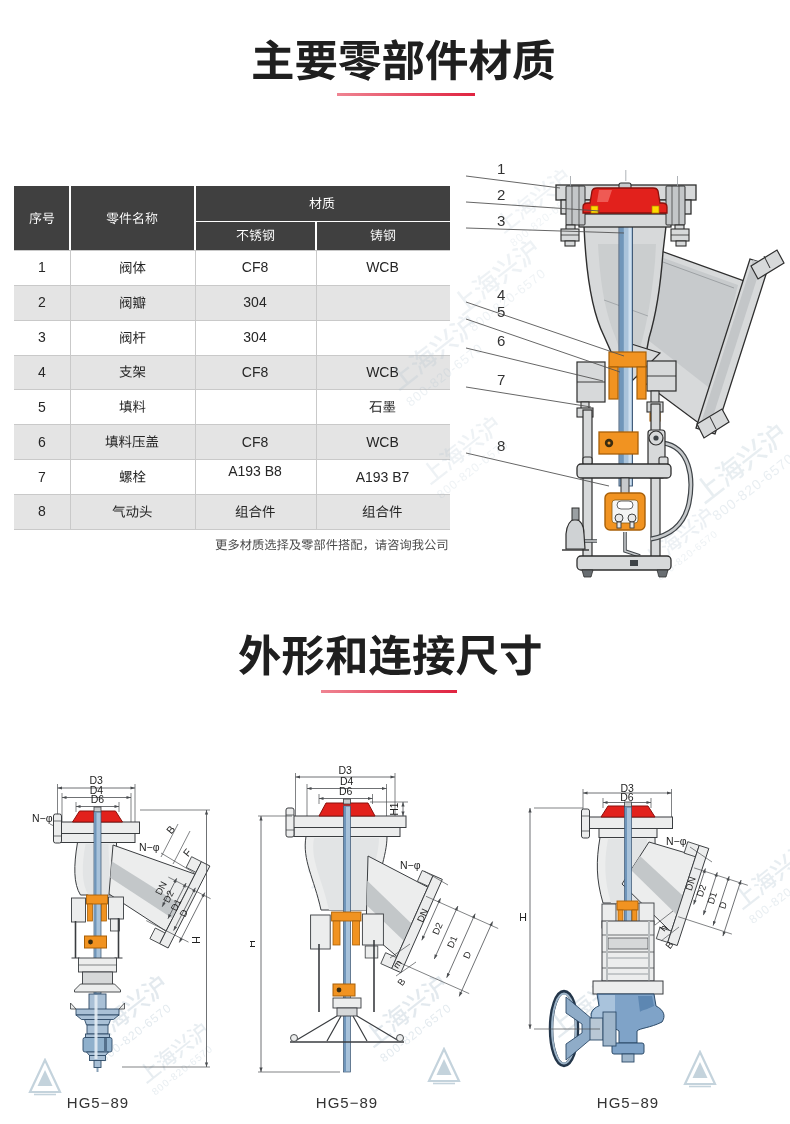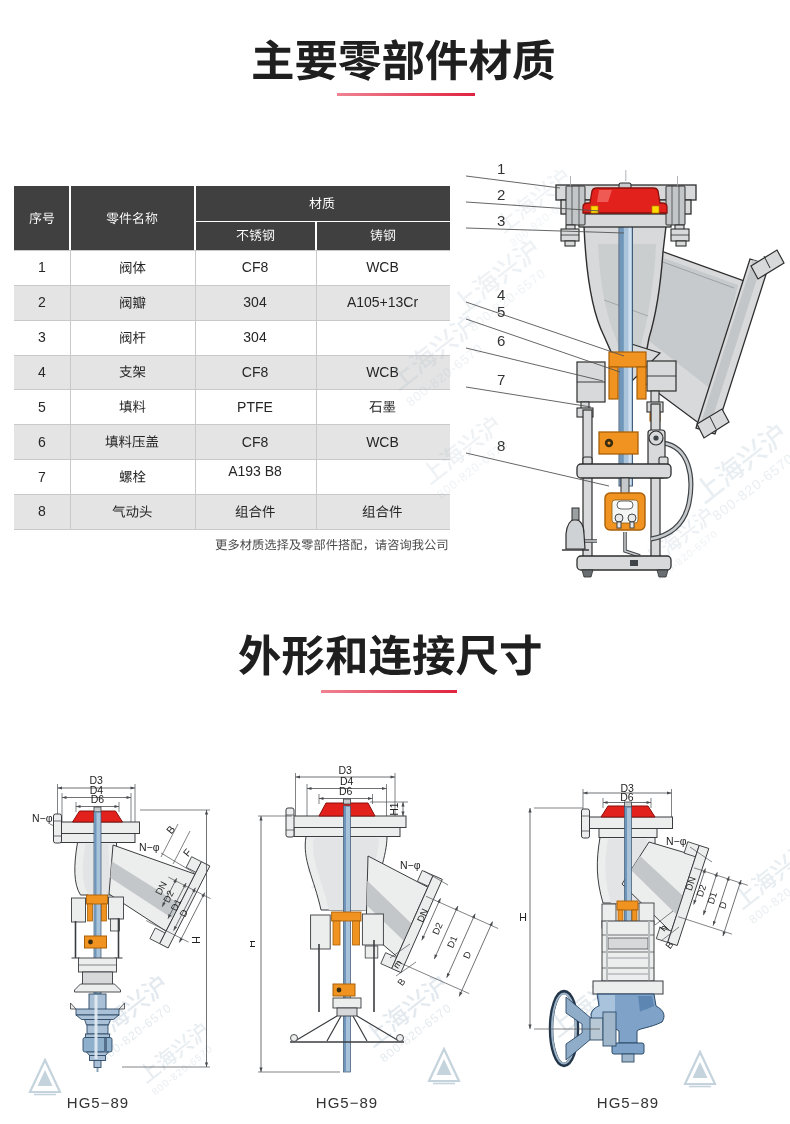--- a/index.html
+++ b/index.html
@@ -68,21 +68,20 @@
     <div class="abs lat" style="left:315.5px;top:250.0px;width:134.0px;height:34.85px;display:flex;align-items:center;justify-content:center;font-size:14px">WCB</div>
     <div class="abs" style="left:14px;top:284.85px;width:435.50px;height:34.85px;background:#e4e4e4;"></div>
     <div class="abs lat" style="left:14px;top:284.9px;width:56px;height:34.85px;display:flex;align-items:center;justify-content:center;font-size:14px">2</div>
     <div style="position:absolute;left:118.8px;top:291.6px;line-height:0"><svg width="27.0" height="19.5" viewBox="0 -1160 2000 1448" xmlns="http://www.w3.org/2000/svg" style="overflow:visible">
         <g fill="#262626" transform="scale(1,-1)">
           <path transform="translate(0 0)" d="M89 615V-80H163V615ZM106 791C146 749 199 690 224 653L283 697C257 732 202 788 162 829ZM592 604C625 572 667 528 689 502L736 540C715 565 671 608 638 637ZM355 792V721H838V13C838 -1 834 -4 820 -5C808 -6 768 -6 725 -5C735 -23 745 -56 748 -76C810 -76 852 -74 878 -62C903 -49 912 -28 912 12V792ZM711 377C686 327 652 280 612 238C598 285 586 341 577 402L784 429L780 494L568 468C563 519 558 572 556 625H490C493 569 497 513 503 460L388 448L396 379L511 393C522 315 537 244 558 186C506 142 447 104 386 75C400 62 423 34 432 20C485 49 537 84 585 124C618 63 662 26 720 26C769 26 789 53 799 124C785 134 767 150 756 164C752 115 743 91 723 91C689 91 660 121 637 171C692 226 740 288 775 357ZM342 637C308 527 250 419 182 348C195 333 215 300 223 287C244 310 264 336 283 365V-3H349V482C370 527 389 573 405 620Z"></path>
           <path transform="translate(1000 0)" d="M683 614C702 562 716 492 717 447L773 462C770 507 755 575 736 628ZM76 611C94 560 106 493 106 450L162 464C160 507 147 574 129 624ZM420 -46C433 -37 454 -29 563 2L571 -61L615 -52C608 17 587 120 566 201L524 192C534 152 544 105 553 60L459 39C517 204 518 397 518 541V737L565 750C572 402 588 88 666 -79C676 -64 696 -44 710 -34C636 115 620 433 614 766L663 785L609 832C552 804 451 776 361 757V562C361 394 355 143 280 -41C292 -46 317 -63 327 -73C404 119 416 388 416 562V714L466 725V541C466 375 466 157 378 -5C390 -14 413 -35 420 -46ZM117 814C134 781 151 741 164 707H49V644H332V707H236C222 744 200 792 179 830ZM53 263V200H159C154 121 135 26 55 -33C70 -45 90 -68 100 -82C193 -6 221 105 227 200H323V263H228V378H336V441H260C277 492 295 558 311 616L251 629C242 575 222 495 206 441H41V378H160V263ZM871 633C862 577 842 494 825 440H652V377H769V244H671V181H769V-79H838V181H951V244H838V377H962V440H881C898 492 916 561 931 619ZM737 818C754 784 771 743 784 707H656V644H949V707H853C840 745 818 795 798 834Z"></path>
         </g>
       </svg></div>
     <div class="abs lat" style="left:194.5px;top:284.9px;width:121.0px;height:34.85px;display:flex;align-items:center;justify-content:center;font-size:14px">304</div>
-    <div class="abs lat" style="left:315.5px;top:284.9px;width:134.0px;height:34.85px;display:flex;align-items:center;justify-content:center;font-size:14px">A105+13Cr</div>
     <div class="abs lat" style="left:14px;top:319.7px;width:56px;height:34.85px;display:flex;align-items:center;justify-content:center;font-size:14px">3</div>
     <div style="position:absolute;left:118.8px;top:326.5px;line-height:0"><svg width="27.0" height="19.5" viewBox="0 -1160 2000 1448" xmlns="http://www.w3.org/2000/svg" style="overflow:visible">
         <g fill="#262626" transform="scale(1,-1)">
           <path transform="translate(0 0)" d="M89 615V-80H163V615ZM106 791C146 749 199 690 224 653L283 697C257 732 202 788 162 829ZM592 604C625 572 667 528 689 502L736 540C715 565 671 608 638 637ZM355 792V721H838V13C838 -1 834 -4 820 -5C808 -6 768 -6 725 -5C735 -23 745 -56 748 -76C810 -76 852 -74 878 -62C903 -49 912 -28 912 12V792ZM711 377C686 327 652 280 612 238C598 285 586 341 577 402L784 429L780 494L568 468C563 519 558 572 556 625H490C493 569 497 513 503 460L388 448L396 379L511 393C522 315 537 244 558 186C506 142 447 104 386 75C400 62 423 34 432 20C485 49 537 84 585 124C618 63 662 26 720 26C769 26 789 53 799 124C785 134 767 150 756 164C752 115 743 91 723 91C689 91 660 121 637 171C692 226 740 288 775 357ZM342 637C308 527 250 419 182 348C195 333 215 300 223 287C244 310 264 336 283 365V-3H349V482C370 527 389 573 405 620Z"></path>
           <path transform="translate(1000 0)" d="M405 428V356H647V-79H723V356H964V428H723V700H937V771H441V700H647V428ZM214 840V626H52V554H205C170 416 99 258 29 175C41 157 60 127 68 107C122 176 175 287 214 402V-79H287V378C324 329 369 268 387 235L434 296C412 323 321 428 287 464V554H427V626H287V840Z"></path>
         </g>
       </svg></div>
     <div class="abs lat" style="left:194.5px;top:319.7px;width:121.0px;height:34.85px;display:flex;align-items:center;justify-content:center;font-size:14px">304</div>
     <div class="abs" style="left:14px;top:354.55px;width:435.50px;height:34.85px;background:#e4e4e4;"></div>
     <div class="abs lat" style="left:14px;top:354.6px;width:56px;height:34.85px;display:flex;align-items:center;justify-content:center;font-size:14px">4</div>
@@ -94,21 +93,20 @@
       </svg></div>
     <div class="abs lat" style="left:194.5px;top:354.6px;width:121.0px;height:34.85px;display:flex;align-items:center;justify-content:center;font-size:14px">CF8</div>
     <div class="abs lat" style="left:315.5px;top:354.6px;width:134.0px;height:34.85px;display:flex;align-items:center;justify-content:center;font-size:14px">WCB</div>
     <div class="abs lat" style="left:14px;top:389.4px;width:56px;height:34.85px;display:flex;align-items:center;justify-content:center;font-size:14px">5</div>
     <div style="position:absolute;left:118.8px;top:396.2px;line-height:0"><svg width="27.0" height="19.5" viewBox="0 -1160 2000 1448" xmlns="http://www.w3.org/2000/svg" style="overflow:visible">
         <g fill="#262626" transform="scale(1,-1)">
           <path transform="translate(0 0)" d="M699 61C767 20 854 -40 896 -80L946 -28C902 11 814 69 746 107ZM536 107C488 61 394 6 319 -28C334 -42 355 -65 366 -80C441 -44 537 12 600 63ZM611 839C608 812 604 780 598 747H374V685H587L573 619H425V174H335V108H960V174H869V619H640L658 685H933V747H672L691 834ZM491 174V240H800V174ZM491 456H800V396H491ZM491 502V565H800V502ZM491 350H800V288H491ZM34 136 61 61C143 94 245 137 343 179L331 246L225 205V528H340V599H225V828H154V599H40V528H154V178C109 161 67 147 34 136Z"></path>
           <path transform="translate(1000 0)" d="M54 762C80 692 104 600 108 540L168 555C161 615 138 707 109 777ZM377 780C363 712 334 613 311 553L360 537C386 594 418 688 443 763ZM516 717C574 682 643 627 674 589L714 646C681 684 612 735 554 769ZM465 465C524 433 597 381 632 345L669 405C634 441 560 488 500 518ZM47 504V434H188C152 323 89 191 31 121C44 102 62 70 70 48C119 115 170 225 208 333V-79H278V334C315 276 361 200 379 162L429 221C407 254 307 388 278 420V434H442V504H278V837H208V504ZM440 203 453 134 765 191V-79H837V204L966 227L954 296L837 275V840H765V262Z"></path>
         </g>
       </svg></div>
-    <div class="abs lat" style="left:194.5px;top:389.4px;width:121.0px;height:34.85px;display:flex;align-items:center;justify-content:center;font-size:14px">PTFE</div>
     <div style="position:absolute;left:369.0px;top:396.2px;line-height:0"><svg width="27.0" height="19.5" viewBox="0 -1160 2000 1448" xmlns="http://www.w3.org/2000/svg" style="overflow:visible">
         <g fill="#262626" transform="scale(1,-1)">
           <path transform="translate(0 0)" d="M66 764V691H353C293 512 182 323 25 206C41 192 65 165 77 149C140 196 195 254 244 319V-80H320V-10H796V-78H876V428H317C367 512 408 602 439 691H936V764ZM320 62V356H796V62Z"></path>
           <path transform="translate(1000 0)" d="M188 305C165 253 122 209 68 187L120 147C181 176 225 230 249 288ZM341 286C356 255 370 213 374 186L441 202C436 228 421 269 405 299ZM288 710C311 678 334 634 344 606L394 626C384 654 360 695 336 726ZM541 286C564 255 588 213 598 186L662 209C650 236 627 276 602 306ZM651 730C637 698 611 649 590 618L635 601C657 630 683 671 708 711ZM230 747H461V590H230ZM534 747H770V590H534ZM743 283C788 246 841 192 866 157L925 188C899 223 846 273 801 309H942V366H534V429H858V483H534V539H843V797H161V539H461V483H147V429H461V366H59V309H798ZM460 217V153H170V96H460V13H55V-48H949V13H534V96H840V153H534V217Z"></path>
         </g>
       </svg></div>
     <div class="abs" style="left:14px;top:424.25px;width:435.50px;height:34.85px;background:#e4e4e4;"></div>
     <div class="abs lat" style="left:14px;top:424.2px;width:56px;height:34.85px;display:flex;align-items:center;justify-content:center;font-size:14px">6</div>
     <div style="position:absolute;left:105.2px;top:431.0px;line-height:0"><svg width="54.0" height="19.5" viewBox="0 -1160 4000 1448" xmlns="http://www.w3.org/2000/svg" style="overflow:visible">
         <g fill="#262626" transform="scale(1,-1)">
@@ -121,20 +119,21 @@
     <div class="abs lat" style="left:194.5px;top:424.2px;width:121.0px;height:34.85px;display:flex;align-items:center;justify-content:center;font-size:14px">CF8</div>
     <div class="abs lat" style="left:315.5px;top:424.2px;width:134.0px;height:34.85px;display:flex;align-items:center;justify-content:center;font-size:14px">WCB</div>
     <div class="abs lat" style="left:14px;top:459.1px;width:56px;height:34.85px;display:flex;align-items:center;justify-content:center;font-size:14px">7</div>
     <div style="position:absolute;left:118.8px;top:465.9px;line-height:0"><svg width="27.0" height="19.5" viewBox="0 -1160 2000 1448" xmlns="http://www.w3.org/2000/svg" style="overflow:visible">
         <g fill="#262626" transform="scale(1,-1)">
           <path transform="translate(0 0)" d="M764 108C809 59 862 -11 887 -54L941 -18C916 24 861 90 815 139ZM289 225C303 192 317 154 328 116L257 102V294H375V658H257V836H194V658H73V246H130V294H194V89L41 61L54 -11L345 51C350 30 353 12 355 -5L410 13C400 75 373 168 341 241ZM130 595H201V357H130ZM250 595H317V357H250ZM503 134C479 94 445 50 410 13L377 -20C393 -29 420 -48 433 -58C477 -14 530 55 567 114ZM491 608H632V527H491ZM698 608H840V527H698ZM491 742H632V662H491ZM698 742H840V662H698ZM421 146C440 153 469 158 644 172V-2C644 -13 641 -15 628 -16C616 -17 576 -17 531 -15C540 -33 549 -59 552 -77C615 -77 655 -78 681 -68C708 -57 714 -39 714 -4V177L865 189C881 166 894 144 904 127L957 160C931 207 875 280 827 334L776 305C792 286 809 265 826 243L557 225C648 276 741 340 829 413L770 450C744 426 716 403 688 381L554 377C590 404 627 436 660 470H909V798H425V470H572C537 433 499 403 484 394C466 381 450 373 435 371C442 354 453 321 456 307C470 312 492 316 606 322C556 287 513 261 493 250C454 228 425 214 401 210C408 192 418 159 421 146Z"></path>
           <path transform="translate(1000 0)" d="M429 279V211H615V29H375V-40H954V29H690V211H878V279H690V428H853V496H465V428H615V279ZM631 837C577 715 472 582 349 495C364 484 388 461 399 448C498 521 585 617 650 721C722 620 830 515 931 449C938 468 954 499 968 516C866 575 750 683 685 782L702 816ZM199 840V645H58V575H191C160 439 97 280 32 197C46 179 64 146 72 124C119 191 165 300 199 413V-79H269V441C296 393 325 337 338 306L384 359C367 387 297 496 269 534V575H368V645H269V840Z"></path>
         </g>
       </svg></div>
     <div class="abs lat" style="left:194.5px;top:459.1px;width:121.0px;height:23px;display:flex;align-items:center;justify-content:center;font-size:14px">A193 B8</div>
+    <div class="abs lat" style="left:315.5px;top:459.1px;width:134.0px;height:34.85px;display:flex;align-items:center;justify-content:center;font-size:14px">A193 B7</div>
     <div class="abs" style="left:14px;top:493.95000000000005px;width:435.50px;height:34.85px;background:#e4e4e4;"></div>
     <div class="abs lat" style="left:14px;top:494.0px;width:56px;height:34.85px;display:flex;align-items:center;justify-content:center;font-size:14px">8</div>
     <div style="position:absolute;left:112.0px;top:500.7px;line-height:0"><svg width="40.5" height="19.5" viewBox="0 -1160 3000 1448" xmlns="http://www.w3.org/2000/svg" style="overflow:visible">
         <g fill="#262626" transform="scale(1,-1)">
           <path transform="translate(0 0)" d="M254 590V527H853V590ZM257 842C209 697 126 558 28 470C47 460 80 437 95 425C156 486 214 570 262 663H927V729H294C308 760 321 792 332 824ZM153 448V382H698C709 123 746 -79 879 -79C939 -79 956 -32 963 87C946 97 925 114 910 131C908 47 902 -5 884 -5C806 -6 778 219 771 448Z"></path>
           <path transform="translate(1000 0)" d="M89 758V691H476V758ZM653 823C653 752 653 680 650 609H507V537H647C635 309 595 100 458 -25C478 -36 504 -61 517 -79C664 61 707 289 721 537H870C859 182 846 49 819 19C809 7 798 4 780 4C759 4 706 4 650 10C663 -12 671 -43 673 -64C726 -68 781 -68 812 -65C844 -62 864 -53 884 -27C919 17 931 159 945 571C945 582 945 609 945 609H724C726 680 727 752 727 823ZM89 44 90 45V43C113 57 149 68 427 131L446 64L512 86C493 156 448 275 410 365L348 348C368 301 388 246 406 194L168 144C207 234 245 346 270 451H494V520H54V451H193C167 334 125 216 111 183C94 145 81 118 65 113C74 95 85 59 89 44Z"></path>
           <path transform="translate(2000 0)" d="M537 165C673 99 812 10 893 -66L943 -8C860 65 716 154 577 219ZM192 741C273 711 372 659 420 618L464 679C414 719 313 767 233 795ZM102 559C183 527 281 472 329 431L377 490C327 531 227 582 147 612ZM57 382V311H483C429 158 313 49 56 -13C72 -30 92 -58 100 -76C384 -4 508 128 563 311H946V382H580C605 511 605 661 606 830H529C528 656 530 507 502 382Z"></path>
         </g>
       </svg></div>
     <div style="position:absolute;left:234.8px;top:500.7px;line-height:0"><svg width="40.5" height="19.5" viewBox="0 -1160 3000 1448" xmlns="http://www.w3.org/2000/svg" style="overflow:visible">

